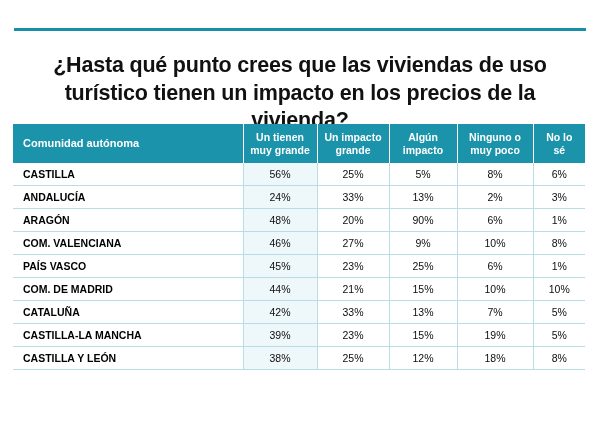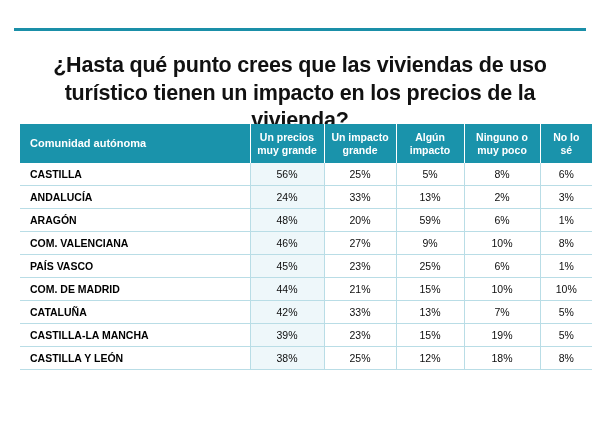--- a/index.html
+++ b/index.html
@@ -36,21 +36,21 @@
     text-align: center;
     font-size: 21.5px;
     font-weight: bold;
     color: #111111;
     line-height: 1.28;
     letter-spacing: -0.2px;
   }
   .table-wrap {
     position: absolute;
     top: 124px;
-    left: 20px;
+    left: 13px;
     width: 572px;
   }
   table.data {
     border-collapse: collapse;
     width: 572px;
     table-layout: fixed;
   }
   table.data thead th {
     background: #1a93ab;
     color: #ffffff;
@@ -119,21 +119,21 @@
         <col class="col-0">
         <col class="col-1">
         <col class="col-2">
         <col class="col-3">
         <col class="col-4">
         <col class="col-5">
       </colgroup>
       <thead>
         <tr>
           <th class="first">Comunidad autónoma</th>
-          <th>Un precios muy grande</th>
+          <th>Un tienen muy grande</th>
           <th>Un impacto grande</th>
           <th>Algún impacto</th>
           <th>Ninguno o muy poco</th>
           <th>No lo sé</th>
         </tr>
       </thead>
       <tbody>
         <tr>
           <td class="label">CASTILLA</td>
           <td class="tinted">56%</td>
@@ -147,21 +147,21 @@
           <td class="tinted">24%</td>
           <td>33%</td>
           <td>13%</td>
           <td>2%</td>
           <td>3%</td>
         </tr>
         <tr>
           <td class="label">ARAGÓN</td>
           <td class="tinted">48%</td>
           <td>20%</td>
-          <td>59%</td>
+          <td>90%</td>
           <td>6%</td>
           <td>1%</td>
         </tr>
         <tr>
           <td class="label">COM. VALENCIANA</td>
           <td class="tinted">46%</td>
           <td>27%</td>
           <td>9%</td>
           <td>10%</td>
           <td>8%</td>

